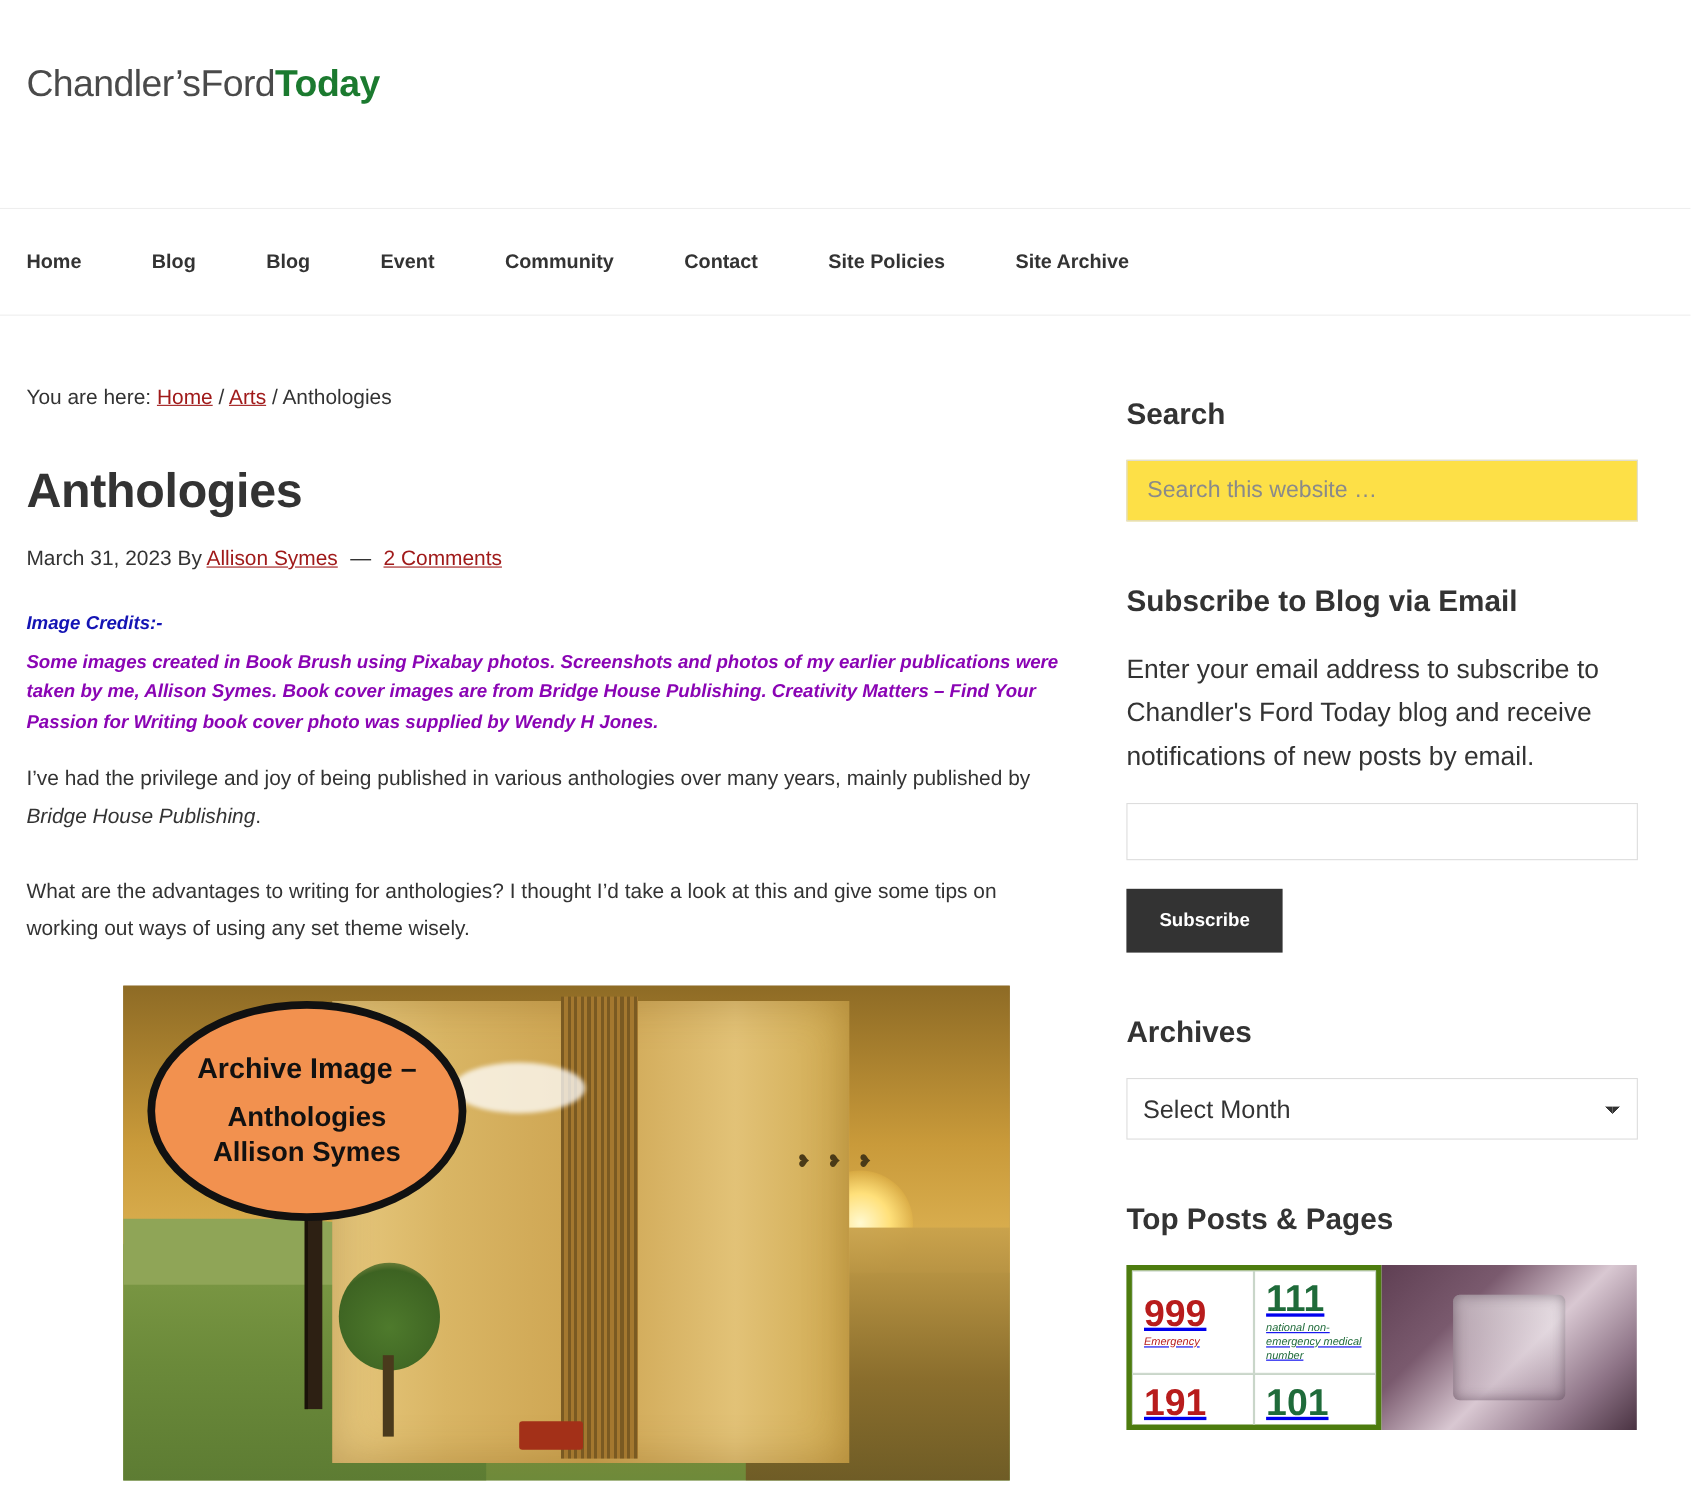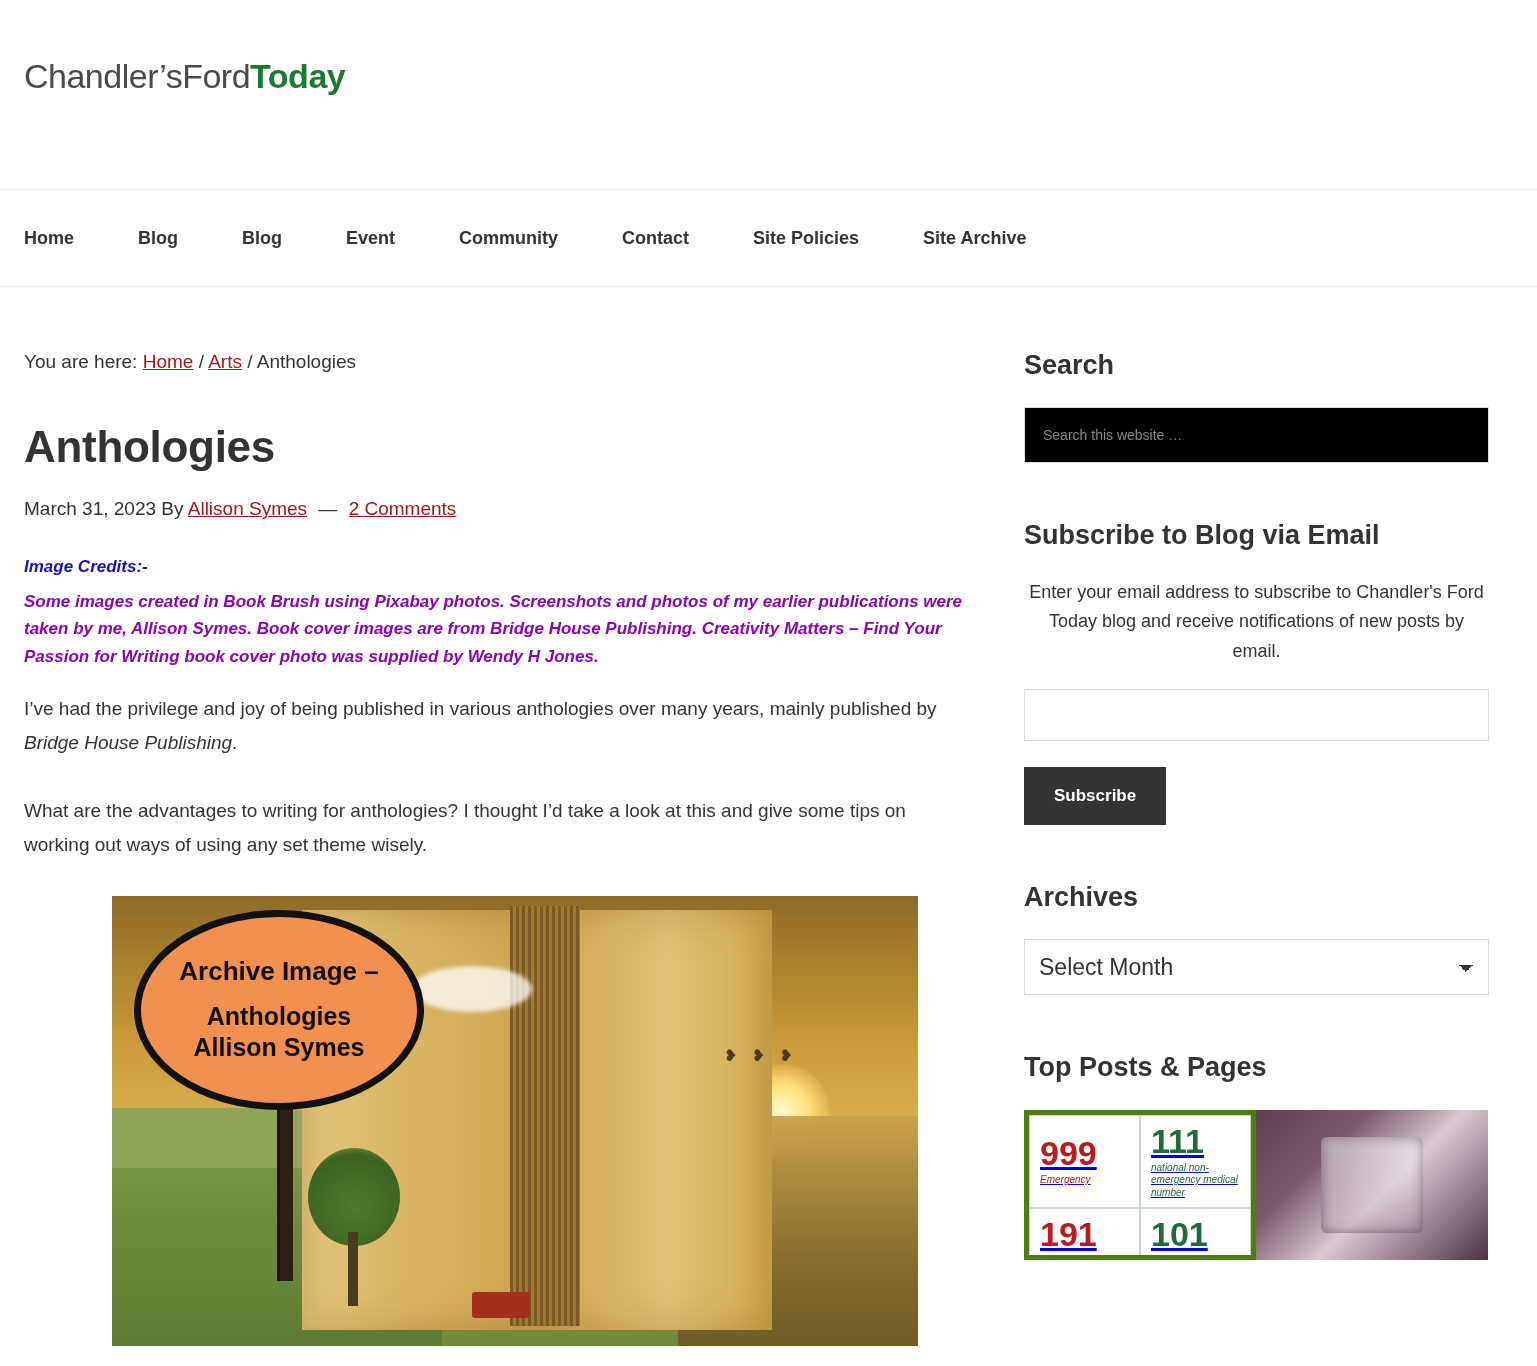--- a/index.html
+++ b/index.html
@@ -215,40 +215,39 @@
     background: #2d2013;
     border-left: 3px solid #1a1209;
   }
 
   
   .widget { margin-bottom: 56px; }
   .widget-title {
     font-size: 27px;
     font-weight: 700;
     color: #333333;
-    margin: 0 0 26px 0;
+    margin: 11px 0 26px 0;
     line-height: 1.2;
   }
   .search-input {
     width: 100%;
     height: 56px;
     border: 1px solid #dddddd;
-    background: #000000;
+    background: #fde047;
     padding: 0 18px;
-    font-size: 14px;
+    font-size: 21px;
     color: #777;
     font-family: "Liberation Sans", sans-serif;
   }
   .search-input::placeholder { color: #8a8a8a; }
   .subscribe-text {
-    font-size: 18px;
+    font-size: 24px;
     line-height: 1.65;
     color: #333;
     margin: 5px 0 22px 0;
-    text-align: center;
   }
   .email-input {
     width: 100%;
     height: 52px;
     border: 1px solid #dddddd;
     background: #ffffff;
     padding: 0 16px;
     font-size: 18px;
     font-family: "Liberation Sans", sans-serif;
   }

